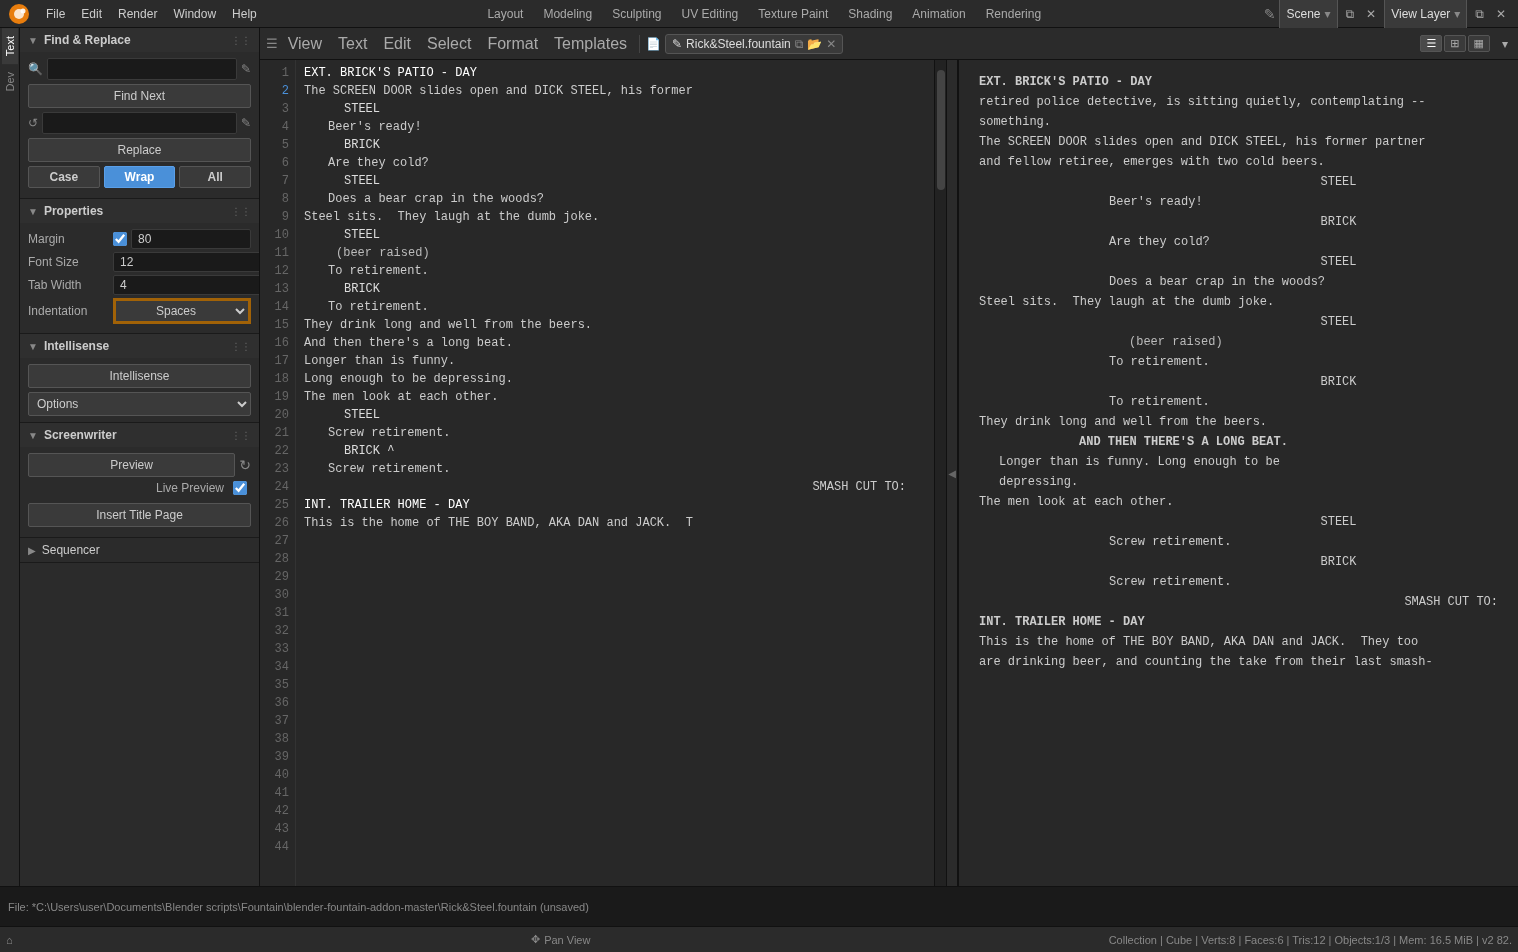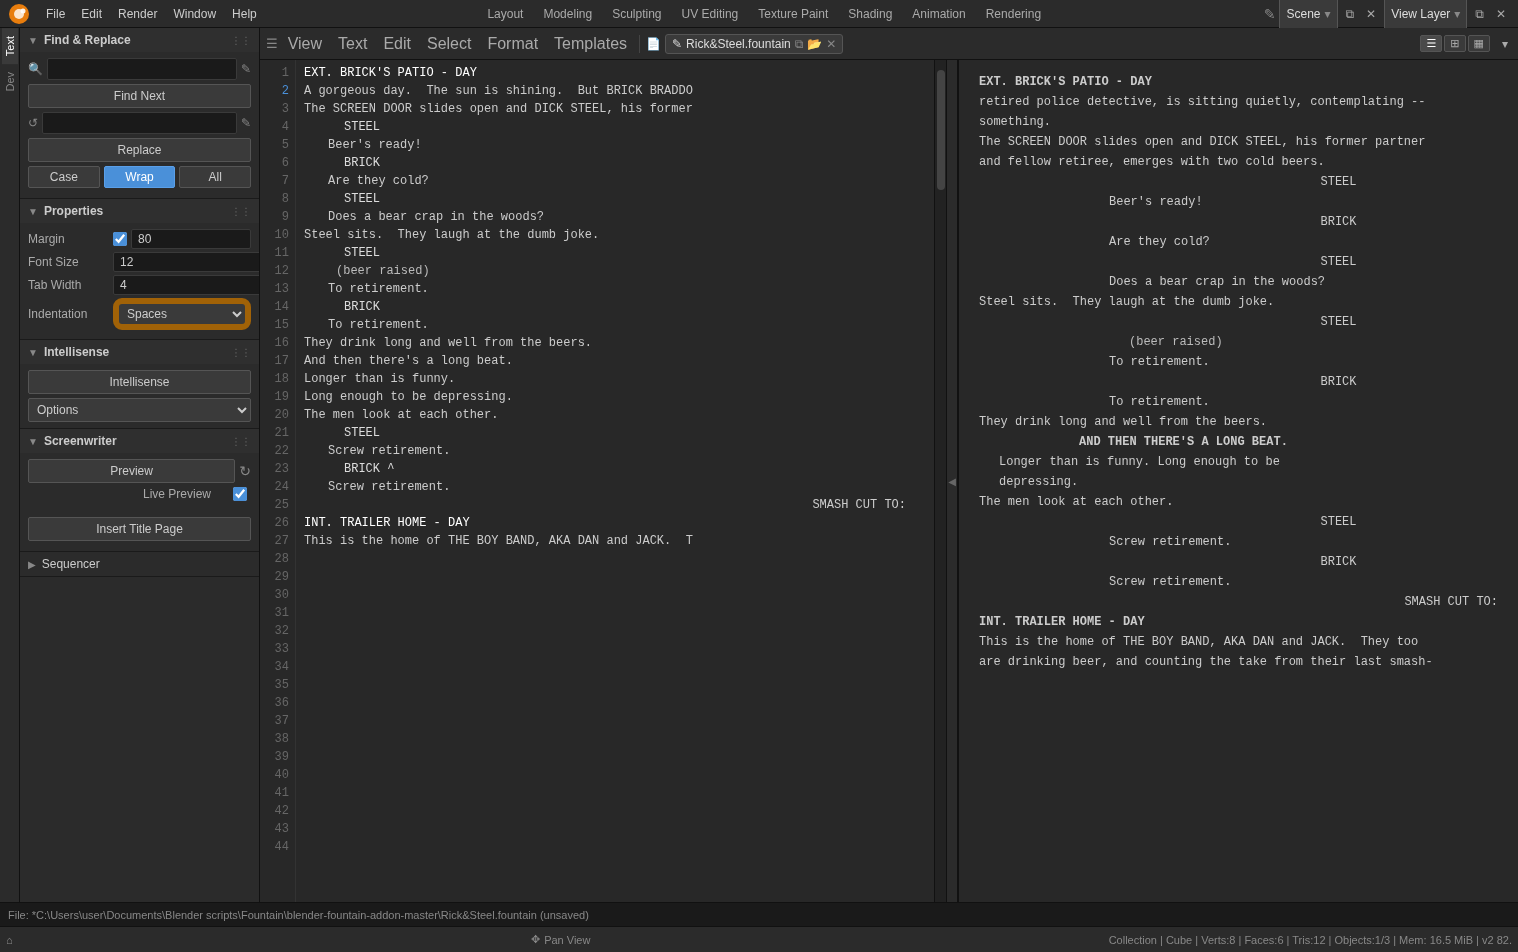--- a/index.html
+++ b/index.html
@@ -233,20 +233,21 @@
     .btn-small {
       flex: 1;
       background: #3a3a3a;
       border: 1px solid #555;
       color: #ccc;
       padding: 3px 6px;
       font-size: 12px;
       cursor: pointer;
       border-radius: 2px;
       text-align: center;
+      font-weight: bold;
     }
     .btn-small.active { background: #4a90d9; border-color: #5a9fe8; color: #fff; }
 
     
     .prop-row {
       display: flex;
       align-items: center;
       margin-bottom: 3px;
     }
     .prop-label {
@@ -267,26 +268,27 @@
       border: 1px solid #3a3a3a;
       color: #ccc;
       padding: 2px 6px;
       font-size: 12px;
       border-radius: 2px;
       outline: none;
     }
     .prop-select {
       flex: 1;
       background: #3a3a3a;
-      border: 6px solid #a16207;
+      border: 3px solid #a16207;
       color: #ccc;
       padding: 2px 4px;
       font-size: 12px;
-      border-radius: 9px;
+      border-radius: 0;
       outline: none;
+      text-align: center;
     }
 
     
     .intellisense-btn {
       width: 100%;
       background: #3a3a3a;
       border: 1px solid #555;
       color: #ccc;
       padding: 4px;
       font-size: 12px;
@@ -327,22 +329,22 @@
     .refresh-icon {
       background: none;
       border: none;
       color: #888;
       cursor: pointer;
       font-size: 14px;
     }
     .live-preview-row {
       display: flex;
       align-items: center;
-      gap: 22px;
-      margin-bottom: 16px;
+      gap: 9px;
+      margin-bottom: 8px;
       padding-left: 4px;
     }
     .live-label {
       color: #aaa;
       font-size: 12px;
       flex: 1;
       text-align: right;
     }
 
     
@@ -459,21 +461,21 @@
       display: flex;
       align-items: center;
       justify-content: center;
       cursor: pointer;
       flex-shrink: 0;
     }
 
     
     .status-bar {
       background: #1a1a1a;
-      height: 24px;
+      height: 40px;
       display: flex;
       align-items: center;
       padding: 0 8px;
       border-top: 1px solid #111;
       font-size: 11px;
       color: #888;
       flex-shrink: 0;
       gap: 8px;
     }
     .status-left {
@@ -727,21 +729,20 @@
           <div>41</div>
           <div>42</div>
           <div>43</div>
           <div>44</div>
         </div>
 
       <div class="code-area" id="code-lines">
           <div class="code-line"></div>
           <div class="code-line" style="color: rgb(255, 255, 255);">EXT. BRICK'S PATIO - DAY</div>
           <div class="code-line"></div>
-          <div class="code-line">A gorgeous day.  The sun is shining.  But BRICK BRADDO</div>
           <div class="code-line"></div>
           <div class="code-line">The SCREEN DOOR slides open and DICK STEEL, his former</div>
           <div class="code-line"></div>
           <div class="code-line" style="padding-left: 40px; color: rgb(221, 221, 221);">STEEL</div>
           <div class="code-line" style="padding-left: 24px;">Beer's ready!</div>
           <div class="code-line"></div>
           <div class="code-line" style="padding-left: 40px; color: rgb(221, 221, 221);">BRICK</div>
           <div class="code-line" style="padding-left: 24px;">Are they cold?</div>
           <div class="code-line"></div>
           <div class="code-line" style="padding-left: 40px; color: rgb(221, 221, 221);">STEEL</div>

